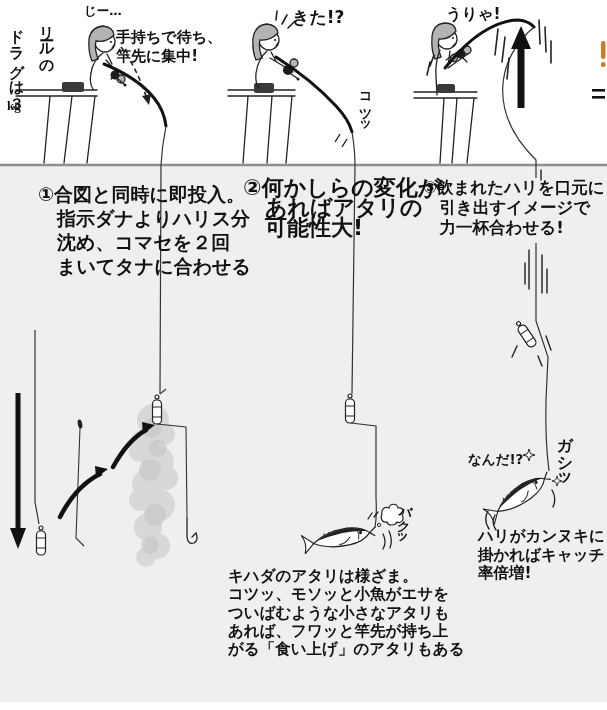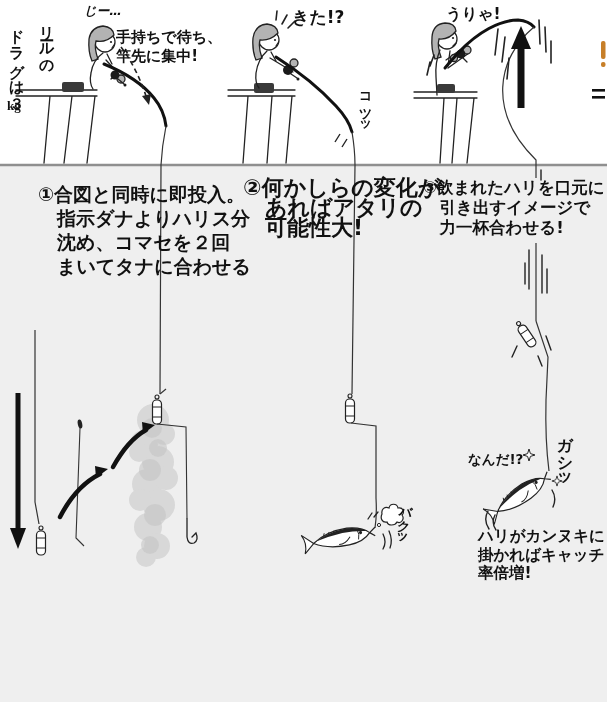--- a/index.html
+++ b/index.html
@@ -186,41 +186,46 @@
     <rect x="601" y="62" width="4.5" height="5" rx="2" fill="#c77f28"></rect>
     <rect x="592" y="89" width="13" height="2.6" fill="#111"></rect>
     <rect x="592" y="96" width="13" height="2.6" fill="#111"></rect>
   </g>
 </svg>
 
 <div class="txt v" style="left:37px;top:15px;font-size:15px;">リールの</div>
 <div class="txt v" style="left:7px;top:19px;font-size:15px;">ドラグは３</div>
 <div class="txt" style="left:7px;top:98px;font-size:13px;font-family:Liberation Serif, serif;">kg</div>
 
-<div class="txt" style="left:84px;top:3px;font-size:12.5px;font-style:italic;">じー…</div>
+<div class="txt" style="left:84px;top:3px;font-size:12.5px;">じー…</div>
 <div class="txt" style="left:116px;top:28px;font-size:15px;line-height:19px;">手持ちで待ち、
 竿先に集中!</div>
 
 <div class="txt" style="left:292px;top:7px;font-size:17px;">きた!?</div>
 <div class="txt v" style="left:357px;top:84px;font-size:13px;">コツッ</div>
 
 <div class="txt" style="left:446px;top:5px;font-size:15.5px;">うりゃ!</div>
 
 <div class="txt" style="left:38px;top:182px;font-size:19px;line-height:24px;">①合図と同時に即投入。
 　指示ダナよりハリス分
 　沈め、コマセを２回
 　まいてタナに合わせる</div>
 <div class="txt" style="left:243px;top:178px;font-size:22px;line-height:20px;">②何かしらの変化が
 　あればアタリの
 　可能性大!</div>
 <div class="txt" style="left:423px;top:178px;font-size:16.5px;line-height:20px;">③飲まれたハリを口元に
 　引き出すイメージで
 　力一杯合わせる!</div>
 
 <div class="txt v" style="left:399px;top:497px;font-size:13px;transform:rotate(8deg);transform-origin:top center;">バクッ</div>
+<div class="txt" style="left:228px;top:567px;font-size:15.5px;line-height:18.3px;">キハダのアタリは様ざま。
+コツッ、モソッと小魚がエサを
+ついばむような小さなアタリも
+あれば、フワッと竿先が持ち上
+がる「食い上げ」のアタリもある</div>
 
 <div class="txt" style="left:468px;top:451px;font-size:13.5px;text-align:center;">なんだ!?</div>
 <div class="txt v" style="left:555px;top:426px;font-size:16px;letter-spacing:1px;">ガシッ</div>
 <div class="txt" style="left:478px;top:527px;font-size:15.5px;line-height:18.5px;">ハリがカンヌキに
 掛かればキャッチ
 率倍増!</div>
 
 </div>
 
 </body></html>

